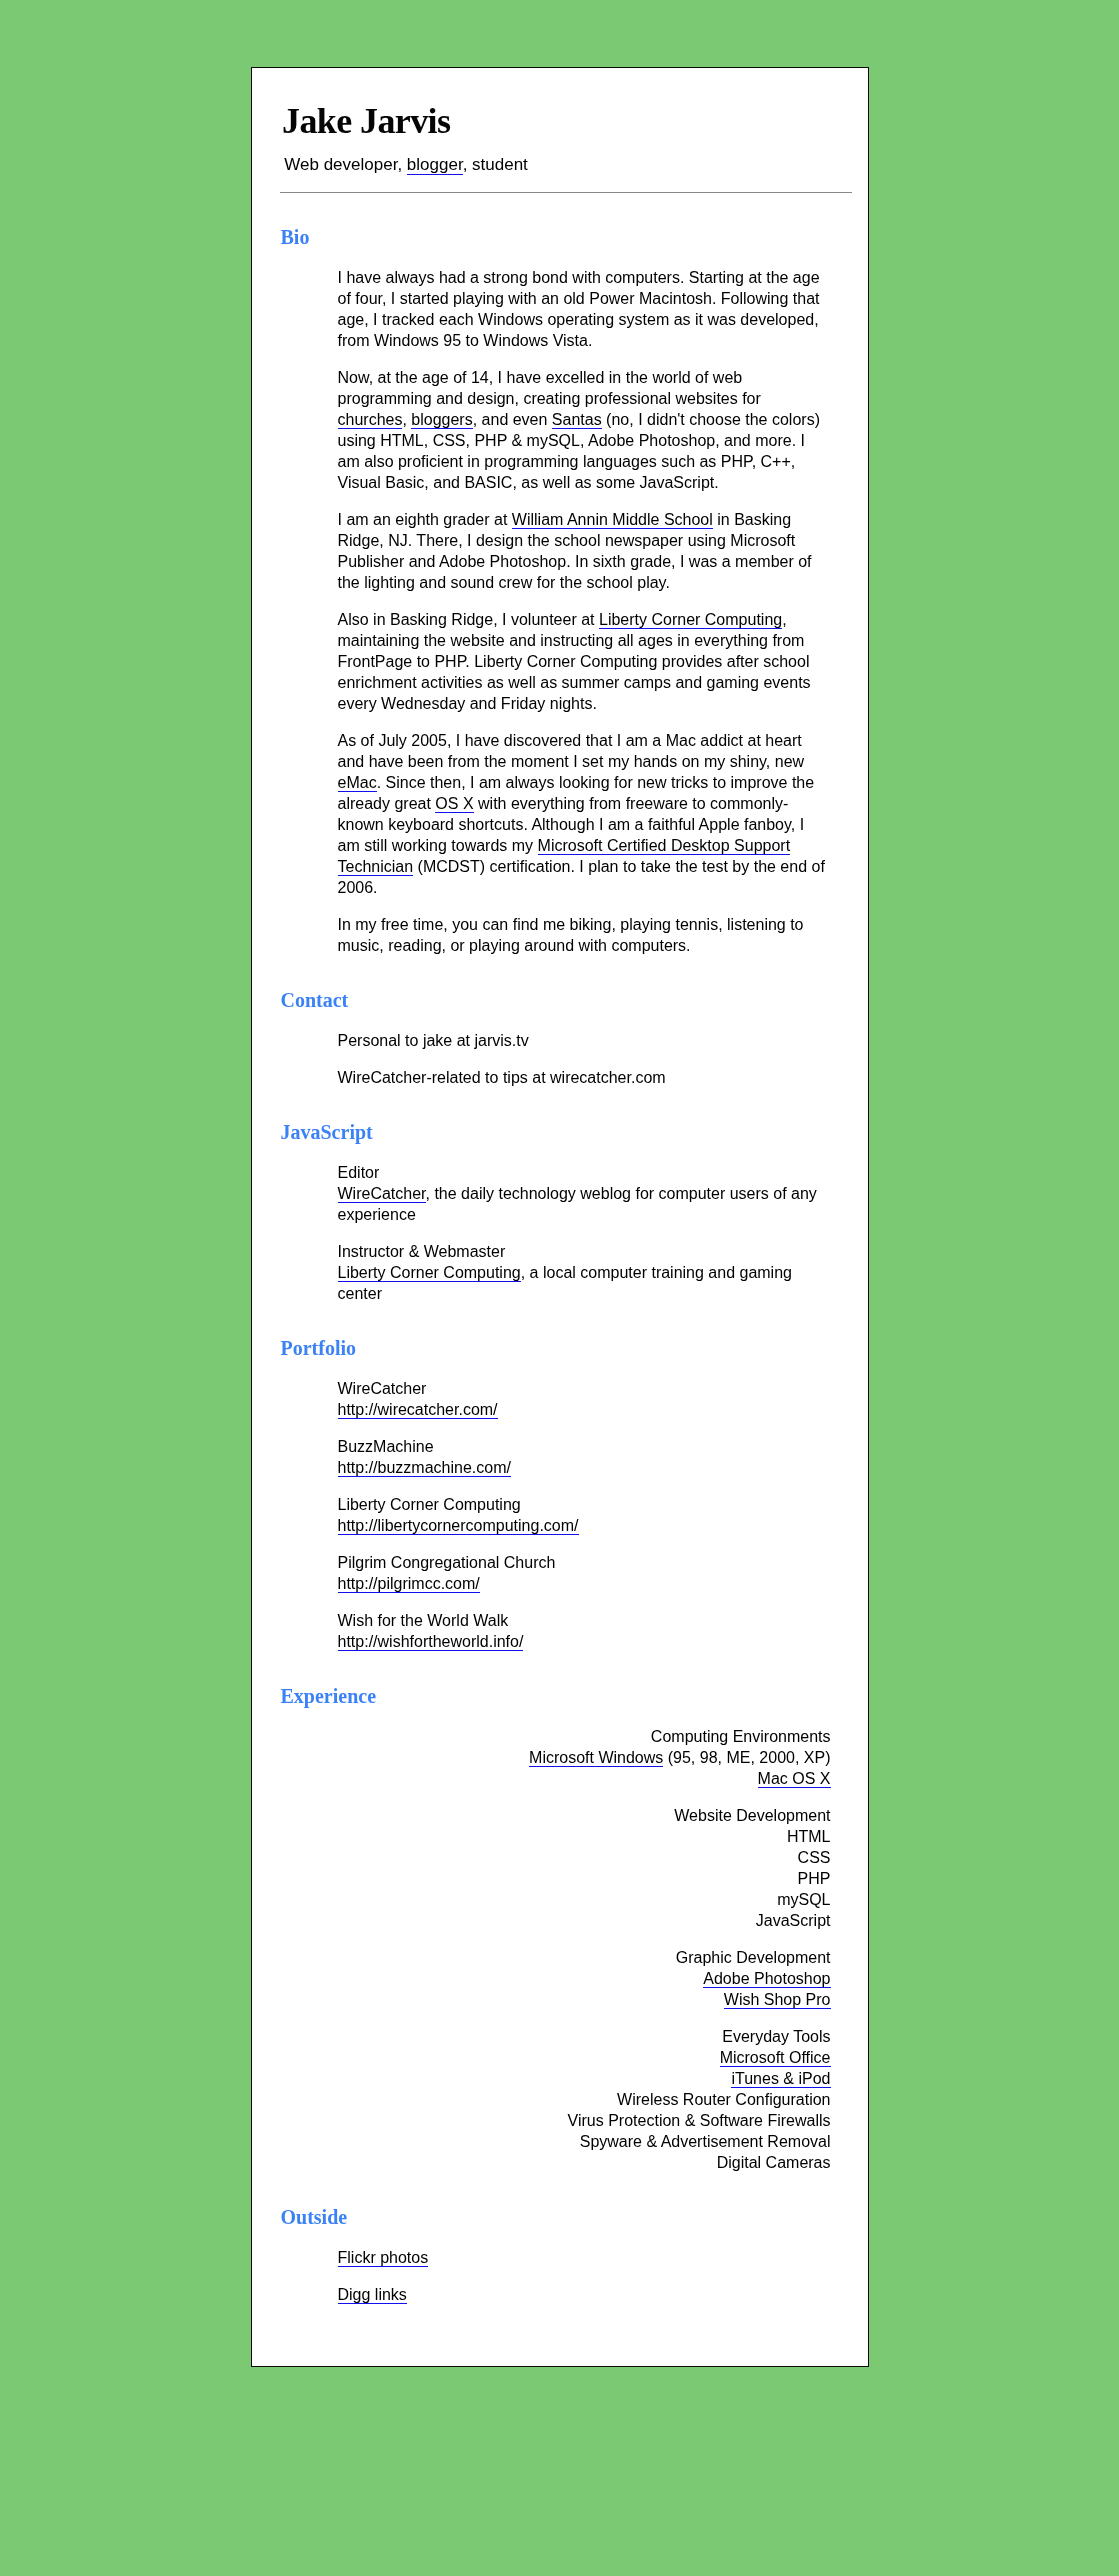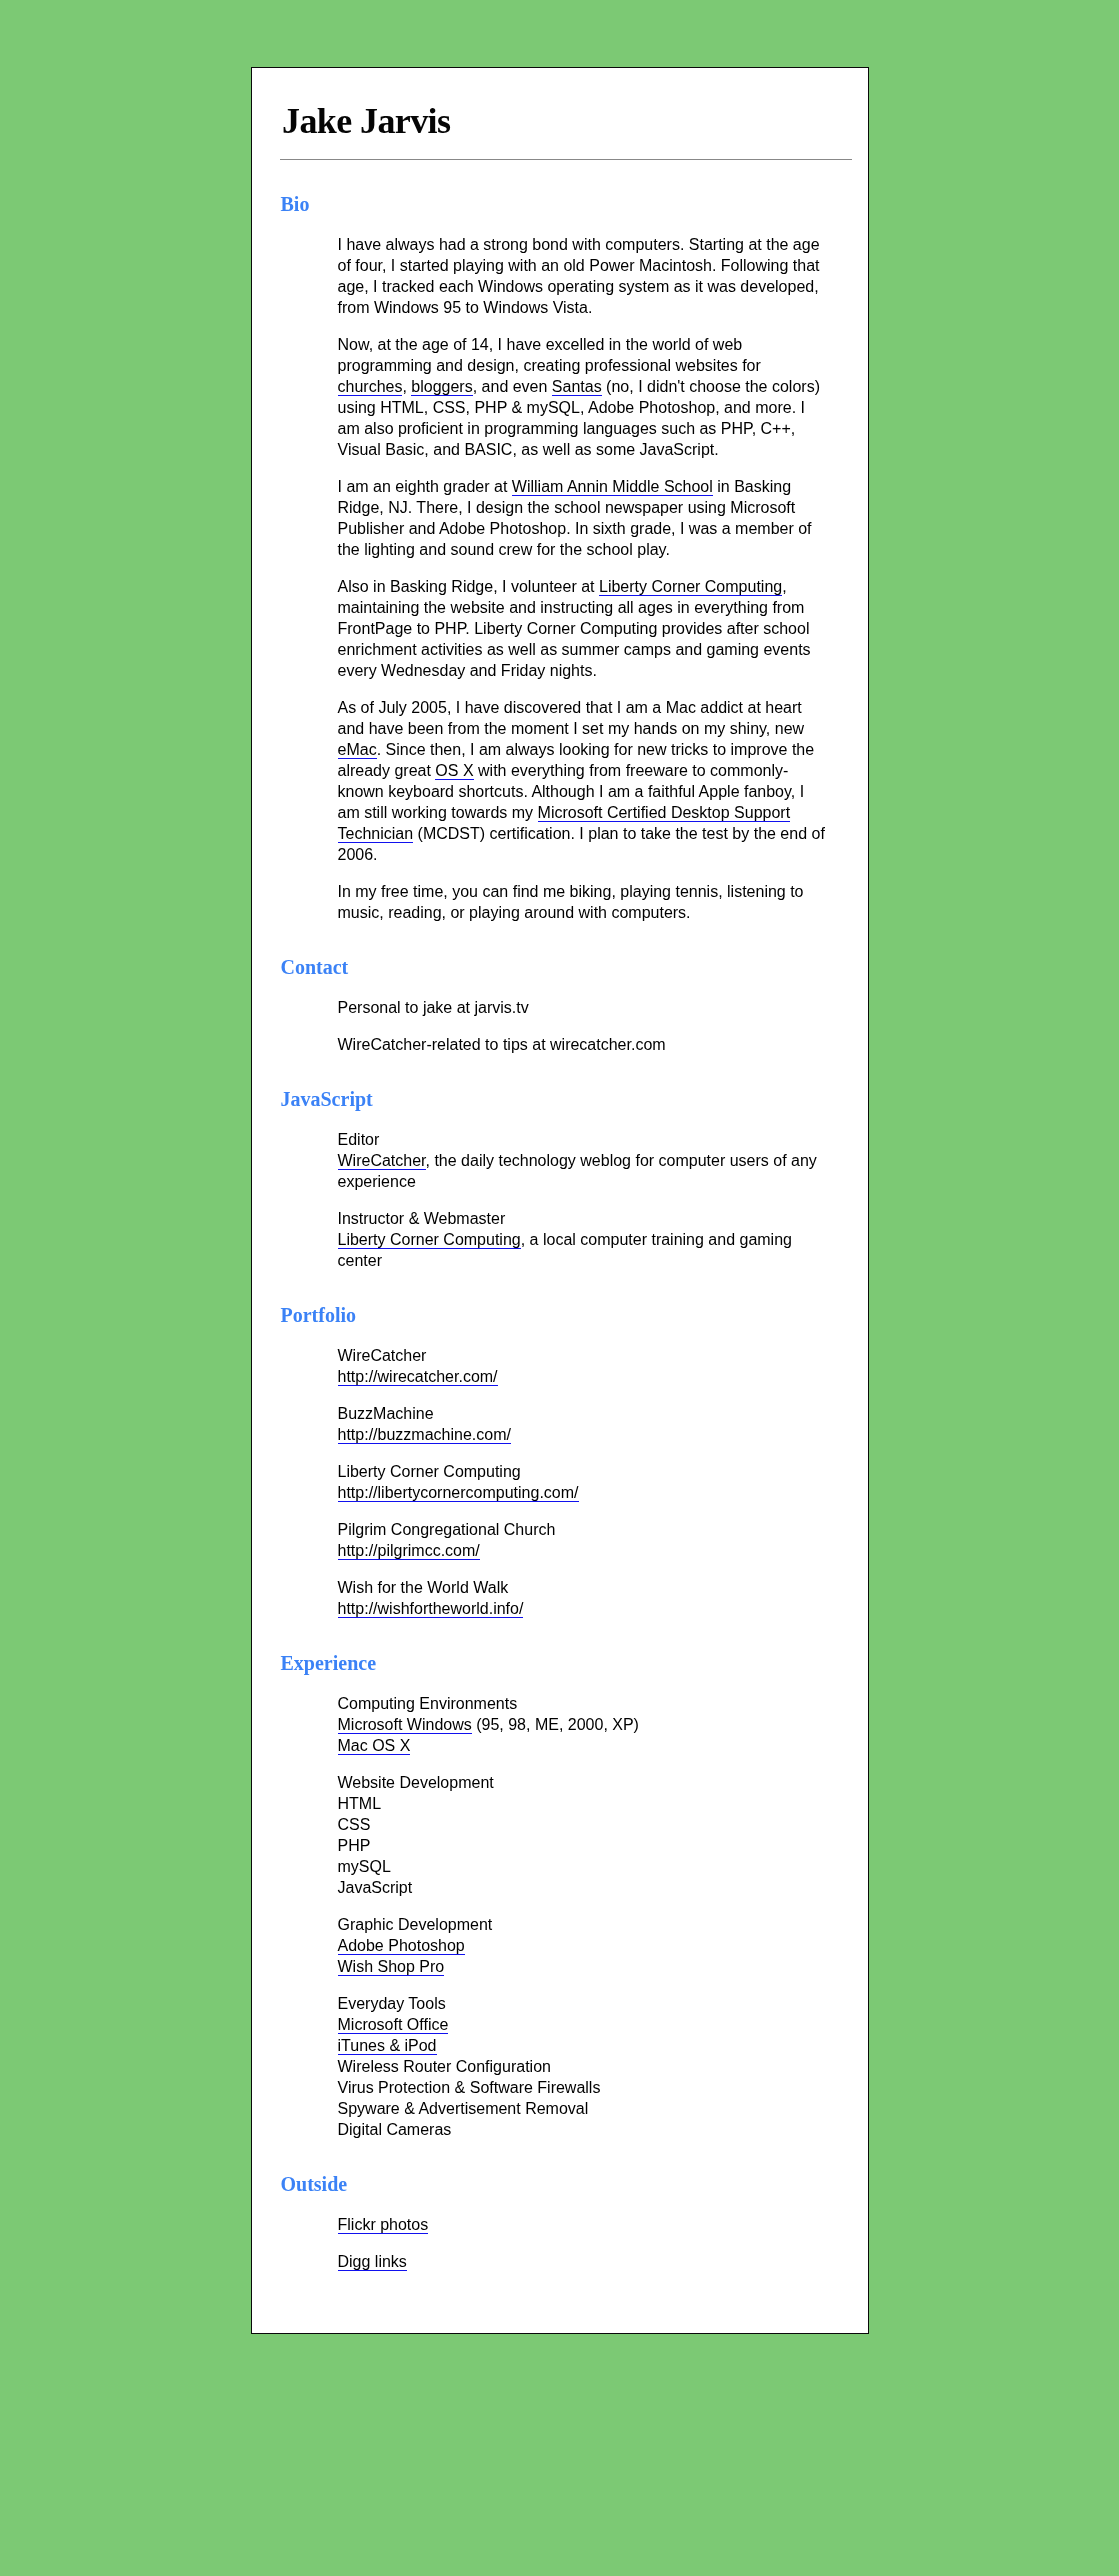--- a/index.html
+++ b/index.html
@@ -46,36 +46,37 @@
     font-size: 20px;
     line-height: 28px;
     color: #3b82f6;
     margin: 30px 0 0 29px;
   }
   .content {
     margin: 4px 37px 0 86px;
     max-width: 495px;
   }
   .content p, .content .group { margin: 16px 0; }
-  .line { line-height: 21px; }
+  .line { line-height: 21px; text-align: right; }
   a {
     color: #000000;
     text-decoration: none;
     border-bottom: 1.2px solid #1111ee;
     cursor: pointer;
   }
   strong { font-weight: normal; }
 </style>
 </head>
 <body>
 
 <div class="card">
 
   <div class="header">
     <h1>Jake Jarvis</h1>
+    <p class="tagline"><span>Web developer, </span><a href="#">blogger</a><span>, student</span></p>
   </div>
 
   <hr class="rule">
 
   <h2>Bio</h2>
   <div class="content">
     <p>I have always had a strong bond with computers. Starting at the age of four, I started playing with an old Power Macintosh. Following that age, I tracked each Windows operating system as it was developed, from Windows 95 to Windows Vista.</p>
     <p><span>Now, at the age of 14, I have excelled in the world of web programming and design, creating professional websites for </span><a href="#">churches</a><span>, </span><a href="#">bloggers</a><span>, and even </span><a href="#">Santas</a><span> (no, I didn't choose the colors) using HTML, CSS, PHP &amp; mySQL, Adobe Photoshop, and more. I am also proficient in programming languages such as PHP, C++, Visual Basic, and BASIC, as well as some JavaScript.</span></p>
     <p><span>I am an eighth grader at </span><a href="#">William Annin Middle School</a><span> in Basking Ridge, NJ. There, I design the school newspaper using Microsoft Publisher and Adobe Photoshop. In sixth grade, I was a member of the lighting and sound crew for the school play.</span></p>
     <p><span>Also in Basking Ridge, I volunteer at </span><a href="#">Liberty Corner Computing</a><span>, maintaining the website and instructing all ages in everything from FrontPage to PHP. Liberty Corner Computing provides after school enrichment activities as well as summer camps and gaming events every Wednesday and Friday nights.</span></p>

